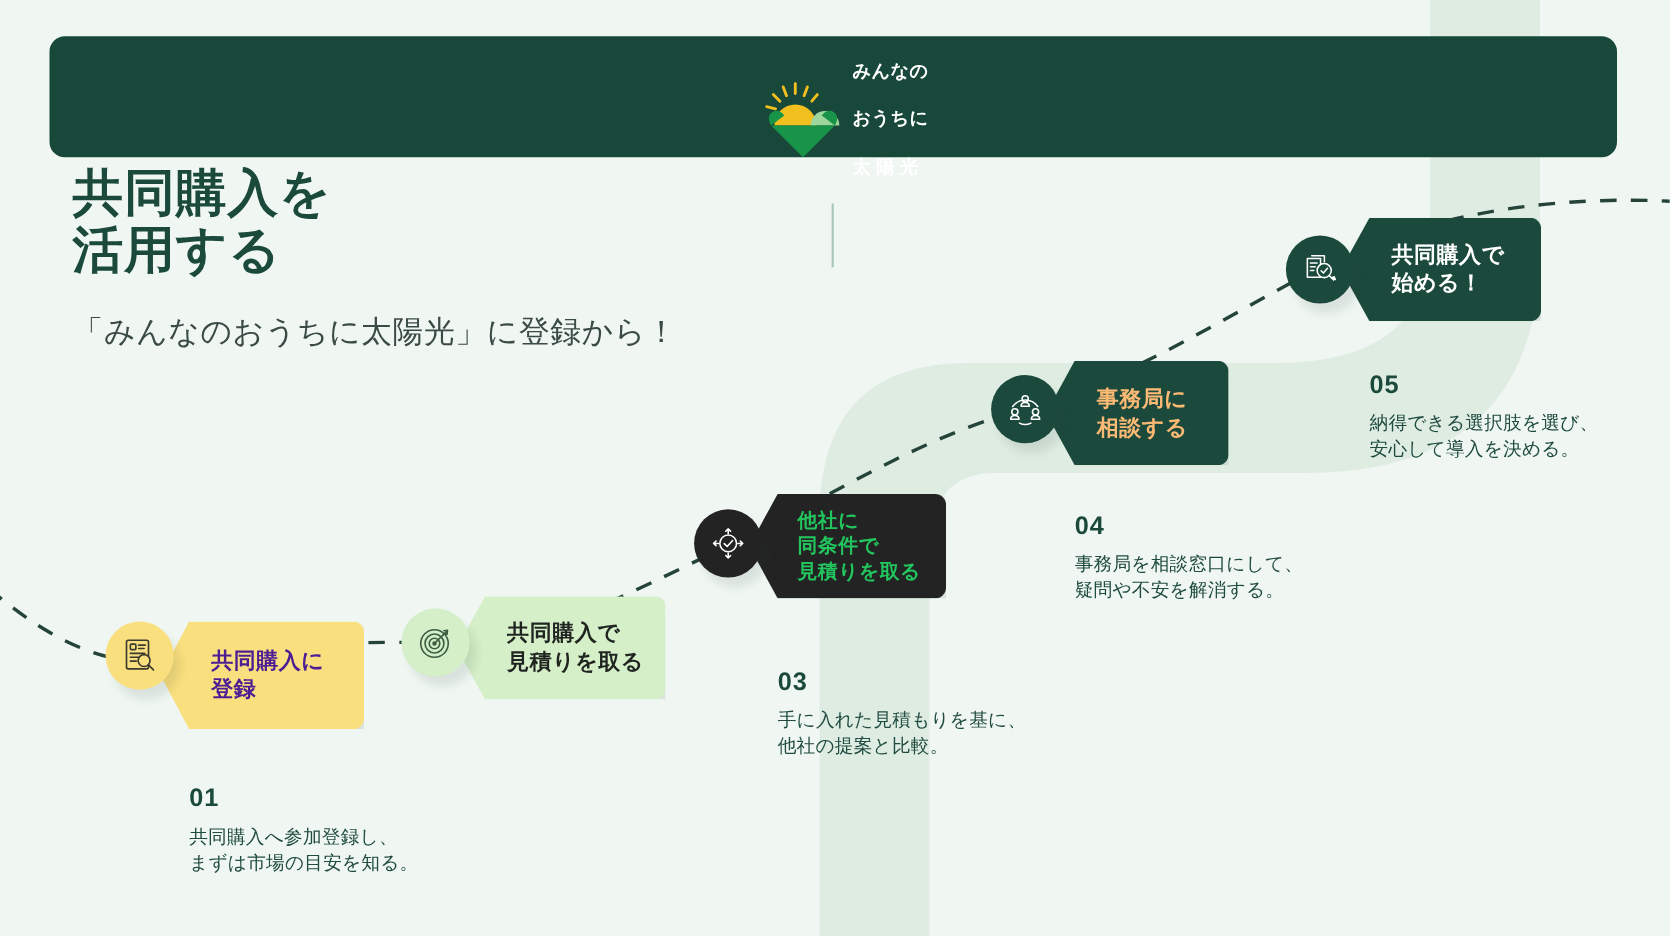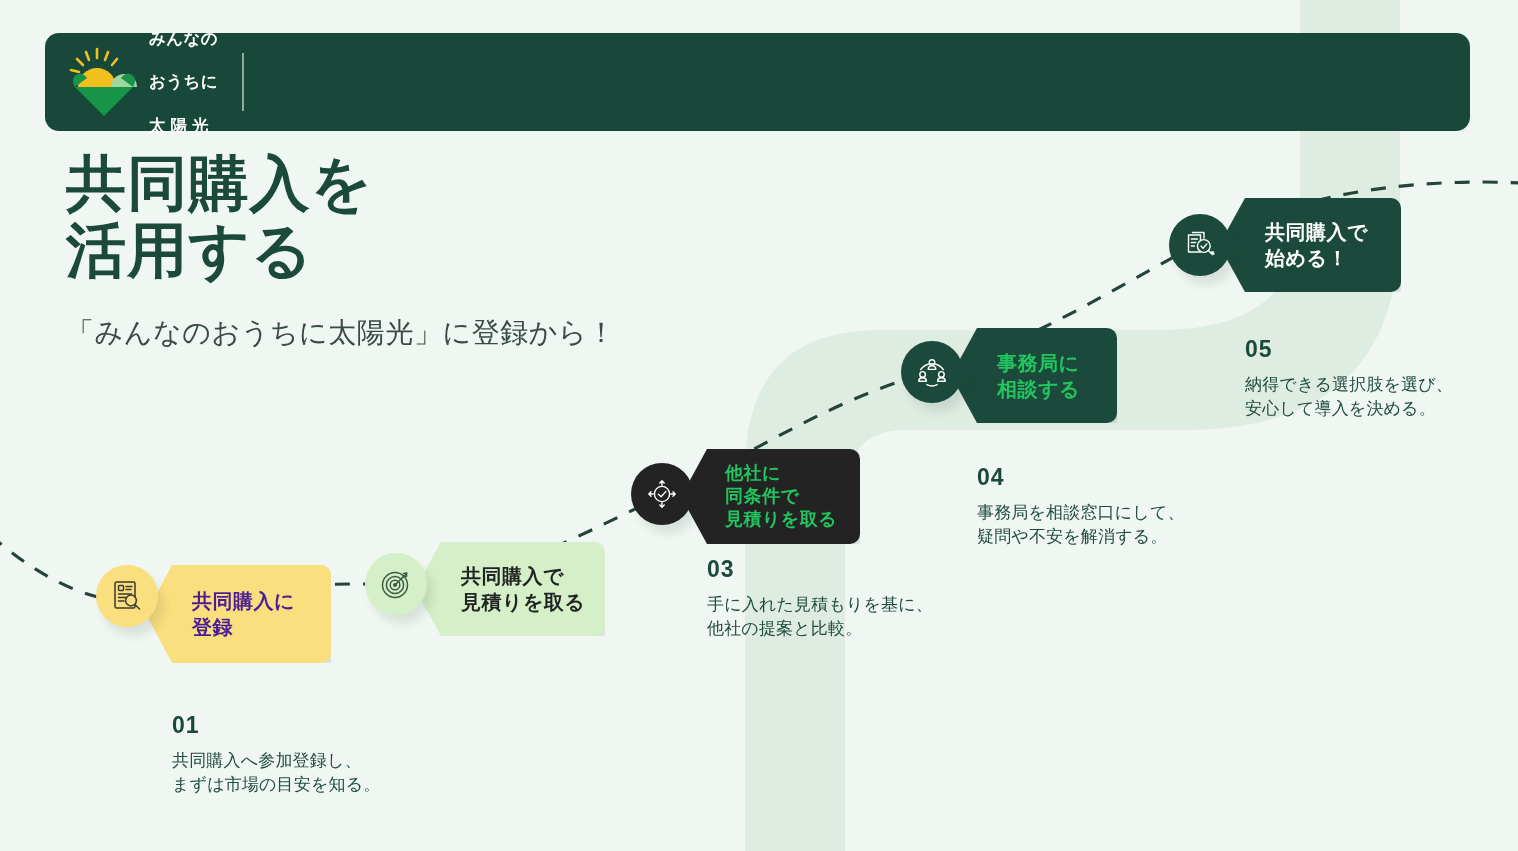--- a/index.html
+++ b/index.html
@@ -11,23 +11,23 @@
     overflow:hidden;
     position:relative;
   }
   #stage{position:absolute;left:0;top:0;width:1518px;height:851px;overflow:hidden;}
 
   
   #bg-ribbon{position:absolute;left:0;top:0;width:1518px;height:851px;z-index:0;}
 
   
   .header-bar{
-    position:absolute;left:45px;top:33px;width:1425px;height:98px;
+    position:absolute;left:45px;top:33px;width:1425px;height:110px;
     background:#18483A;border-radius:14px;z-index:5;
-    display:flex;align-items:center;
+    display:flex;align-items:center;flex-direction:column;
   }
   .logo-wrap{display:flex;align-items:center;margin-left:22px;}
   .logo-mark{width:74px;height:72px;flex:0 0 auto;}
   .logo-text{
     margin-left:8px;color:#FFFFFF;font-size:16.5px;line-height:1.32;
     font-weight:600;letter-spacing:.02em;white-space:pre-line;
   }
   .logo-text span{display:block;}
   .logo-text .l3{letter-spacing:.30em;}
   .header-divider{
@@ -35,21 +35,21 @@
     margin-left:24px;margin-right:26px;flex:0 0 auto;
   }
   .header-title{
     color:#FFFFFF;font-size:40px;font-weight:600;letter-spacing:.055em;
     white-space:nowrap;
   }
 
   
   .hero{position:absolute;left:66px;top:150px;z-index:6;}
   .hero-title{
-    color:#1B4A3C;font-size:60px;font-weight:800;line-height:1.12;
+    color:#1B4A3C;font-size:46px;font-weight:800;line-height:1.12;
     letter-spacing:.02em;white-space:pre-line;margin:0;
   }
   .hero-sub{
     margin-top:30px;color:#3A4A44;font-size:28px;font-weight:400;
     letter-spacing:.02em;white-space:nowrap;
   }
 
   
   #dash-path{position:absolute;left:0;top:0;width:1518px;height:851px;z-index:7;pointer-events:none;}
 
@@ -198,29 +198,29 @@
           <circle cx="16" cy="16" r="7.6"></circle>
           <path d="M12.4 16.2 L15.1 18.8 L20 13.4"></path>
           <path d="M16 2.8 L16 7.2 M13.8 5 L16 2.8 L18.2 5"></path>
           <path d="M16 29.2 L16 24.8 M13.8 27 L16 29.2 L18.2 27"></path>
           <path d="M2.8 16 L7.2 16 M5 13.8 L2.8 16 L5 18.2"></path>
           <path d="M29.2 16 L24.8 16 M27 13.8 L29.2 16 L27 18.2"></path>
         </svg>
       </div>
     </div>
   </div>
-  <div class="caption" style="left:707px;top:556px;width:290px;">
+  <div class="caption" style="left:707px;top:606px;width:290px;">
     <div class="num">03</div>
     <div class="desc">手に入れた見積もりを基に、
 他社の提案と比較。</div>
   </div>
 
   <div class="step" style="left:901px;top:341px;">
     <div class="node-row" style="width:300px;height:100px;">
-      <div class="badge" style="width:166px;height:95px;background:#1B4A3C;color:#22c55e;top:-13px;
+      <div class="badge" style="width:166px;height:95px;background:#1B4A3C;color:#fdba74;top:-13px;
                   clip-path:polygon(26px 0, 100% 0, 100% 100%, 26px 100%, 0 50%);
                   border-radius:0 10px 10px 0;padding-left:46px;">
         <div class="badge-inner">事務局に
 相談する</div>
       </div>
       <div class="icon-circle" style="background:#1B4A3C;">
         <svg width="34" height="34" viewBox="0 0 34 34" fill="none" stroke="#FFFFFF" stroke-width="1.4" stroke-linecap="round" stroke-linejoin="round" aria-hidden="true">
           <circle cx="17" cy="7.6" r="2.8"></circle>
           <path d="M13.2 14.4 C13.2 11.8 14.9 10.9 17 10.9 C19.1 10.9 20.8 11.8 20.8 14.4 Z"></path>
           <circle cx="7.6" cy="19.4" r="2.8"></circle>

